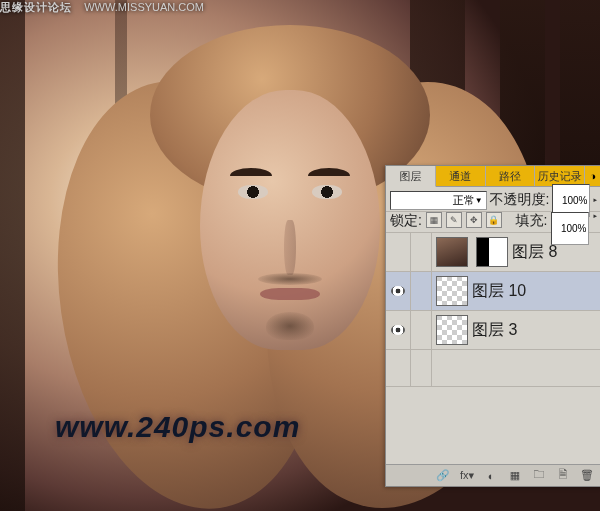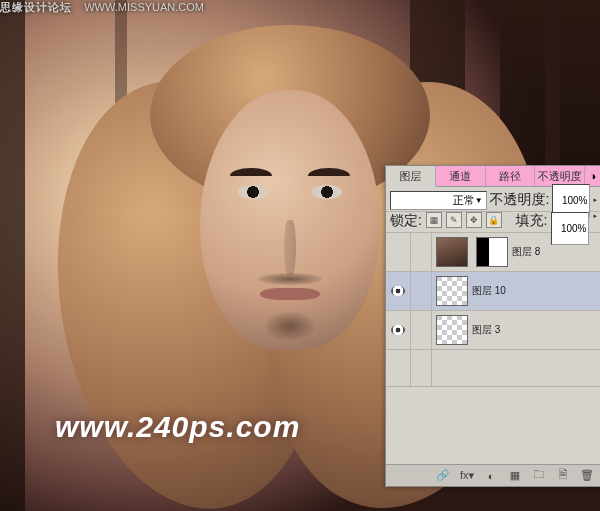--- a/index.html
+++ b/index.html
@@ -9,24 +9,24 @@
 .face{position:absolute;left:200px;top:90px;width:180px;height:260px;border-radius:50% 50% 45% 45%/55% 55% 50% 50%;background:radial-gradient(circle at 40% 35%,#e7c7aa,#cda184 55%,#8f6a5a 95%)}
 .eye{position:absolute;width:30px;height:14px;border-radius:50%/60%;background:radial-gradient(circle at 50% 50%,#1a1410 0 35%,#d8cbbf 36% 100%);top:95px}
 .brow{position:absolute;width:42px;height:8px;border-radius:50%/100% 100% 0 0;background:#2f1e15;top:78px}
 .nose{position:absolute;left:84px;top:130px;width:12px;height:55px;border-radius:40%/60%;background:linear-gradient(90deg,#b28a73,#94705e);opacity:.55}
 .mouth{position:absolute;left:60px;top:198px;width:60px;height:12px;border-radius:50%/80%;background:#9a5a55;opacity:.8}
 .stache{position:absolute;left:58px;top:183px;width:64px;height:12px;border-radius:50%;background:radial-gradient(ellipse,#3a281e 0%,transparent 85%);opacity:.6}
 .beard{position:absolute;left:66px;top:222px;width:48px;height:28px;border-radius:50% 50% 40% 40%;background:radial-gradient(ellipse,#3c2a1f 0%,transparent 80%);opacity:.55}
 .hair{position:absolute;border-radius:50%;background:radial-gradient(circle at 40% 30%,#d7a97a,#a37350 55%,#6a4733 95%)}
 .topbar{position:absolute;left:0;top:0;width:600px;height:22px;color:#cfcfcf;text-align:left;text-shadow:0 0 4px #000}
 .topbar span.brand{font-weight:bold;letter-spacing:1px}
-.wm{position:absolute;left:55px;top:410px;color:#ffffff;font:italic bold 30px Arial,sans-serif;text-shadow:0 0 8px #533;letter-spacing:1px}
+.wm{position:absolute;left:55px;top:410px;color:#0f172a;font:italic bold 30px Arial,sans-serif;text-shadow:0 0 8px #533;letter-spacing:1px}
 
 .panel{position:absolute;left:385px;top:165px;width:215px;height:320px;background:#d6d3cc;border:1px solid #888;box-shadow:-1px 1px 4px rgba(0,0,0,.3)}
-.tabs{display:flex;height:20px;background:#f9a8d4;border-bottom:1px solid #999}
+.tabs{display:flex;height:20px;background:#eab308;border-bottom:1px solid #999}
 .tab{flex:1;display:flex;align-items:center;justify-content:center;border-right:1px solid #aaa;font-size:11px;color:#333;cursor:default}
 .tab.active{background:#d6d3cc;border-bottom:1px solid #d6d3cc;margin-bottom:-1px}
 .xbtn{width:16px;display:flex;align-items:center;justify-content:center;font-family:Arial}
 .optrow{display:flex;align-items:center;height:22px;padding:2px 4px 0;border-bottom:1px solid #b7b3ac;gap:3px}
 .blendsel{flex:1;height:17px;border:1px inset #999;background:#fff;font-size:11px;padding:0 3px;display:flex;align-items:center;justify-content:flex-end}
 .blendsel .car{font-size:8px}
 .lbl{font-size:14px;color:#222;white-space:nowrap}
 .pct{width:32px;height:15px;border:1px inset #999;background:#fff;font-size:10px;text-align:right;padding:8px 2px;display:flex;align-items:center;justify-content:flex-end}
 .car2{font-size:7px;color:#333}
 .lockrow{display:flex;align-items:flex-start;height:20px;padding:0 4px;gap:4px;border-bottom:1px solid #b7b3ac}
@@ -34,21 +34,21 @@
 .layers{height:195px;overflow:hidden}
 .layer{display:flex;align-items:center;height:38px;border-bottom:1px solid #b7b3ac}
 .vis{width:24px;height:100%;border-right:1px solid #b7b3ac;display:flex;align-items:center;justify-content:center}
 .eyeic{width:14px;height:10px;border-radius:50%;background:radial-gradient(circle,#333 0 28%,#fff 30% 60%,#555 62% 100%)}
 .linkc{width:20px;height:100%;border-right:1px solid #b7b3ac}
 .th{width:30px;height:28px;margin:0 4px 0 4px;border:1px solid #666}
 .th.img{background:linear-gradient(160deg,#8c6a56,#3a2620)}
 .th.mask{background:linear-gradient(90deg,#000 0 40%,#fff 40% 100%)}
 .th.trans{background:repeating-conic-gradient(#fff 0% 25%,#ccc 0% 50%) 50%/10px 10px}
 .th.solid{background:#9e9c97}
-.lyname{flex:1;font-size:10px;color:#222}
+.lyname{flex:1;font-size:16px;color:#222}
 .layer.sel{background:#bfc7d8}
 .fill{height:36px}
 .bot{position:absolute;left:0;bottom:0;width:100%;height:22px;background:#c8c5be;border-top:1px solid #999;display:flex;align-items:center;justify-content:flex-end;gap:8px;padding-right:6px;box-sizing:border-box}
 .bic{width:16px;height:14px;display:flex;align-items:center;justify-content:center;font-size:11px;color:#444}
 </style>
 </head>
 <body>
 
 <div class="stage">
   <div class="canvas">
@@ -78,21 +78,21 @@
     <span>WWW.MISSYUAN.COM</span>
   </div>
 
   <div class="wm">www.240ps.com</div>
 
   <div class="panel">
     <div class="tabs">
       <div class="tab active">图层</div>
       <div class="tab">通道</div>
       <div class="tab">路径</div>
-      <div class="tab">不透明度</div>
+      <div class="tab">历史记录</div>
       <div class="xbtn">◑</div>
     </div>
 
     <div class="optrow">
       <div class="blendsel">
         <span>正常</span>
         <span class="car">▼</span>
       </div>
       <span class="lbl">不透明度:</span>
       <div class="pct">

